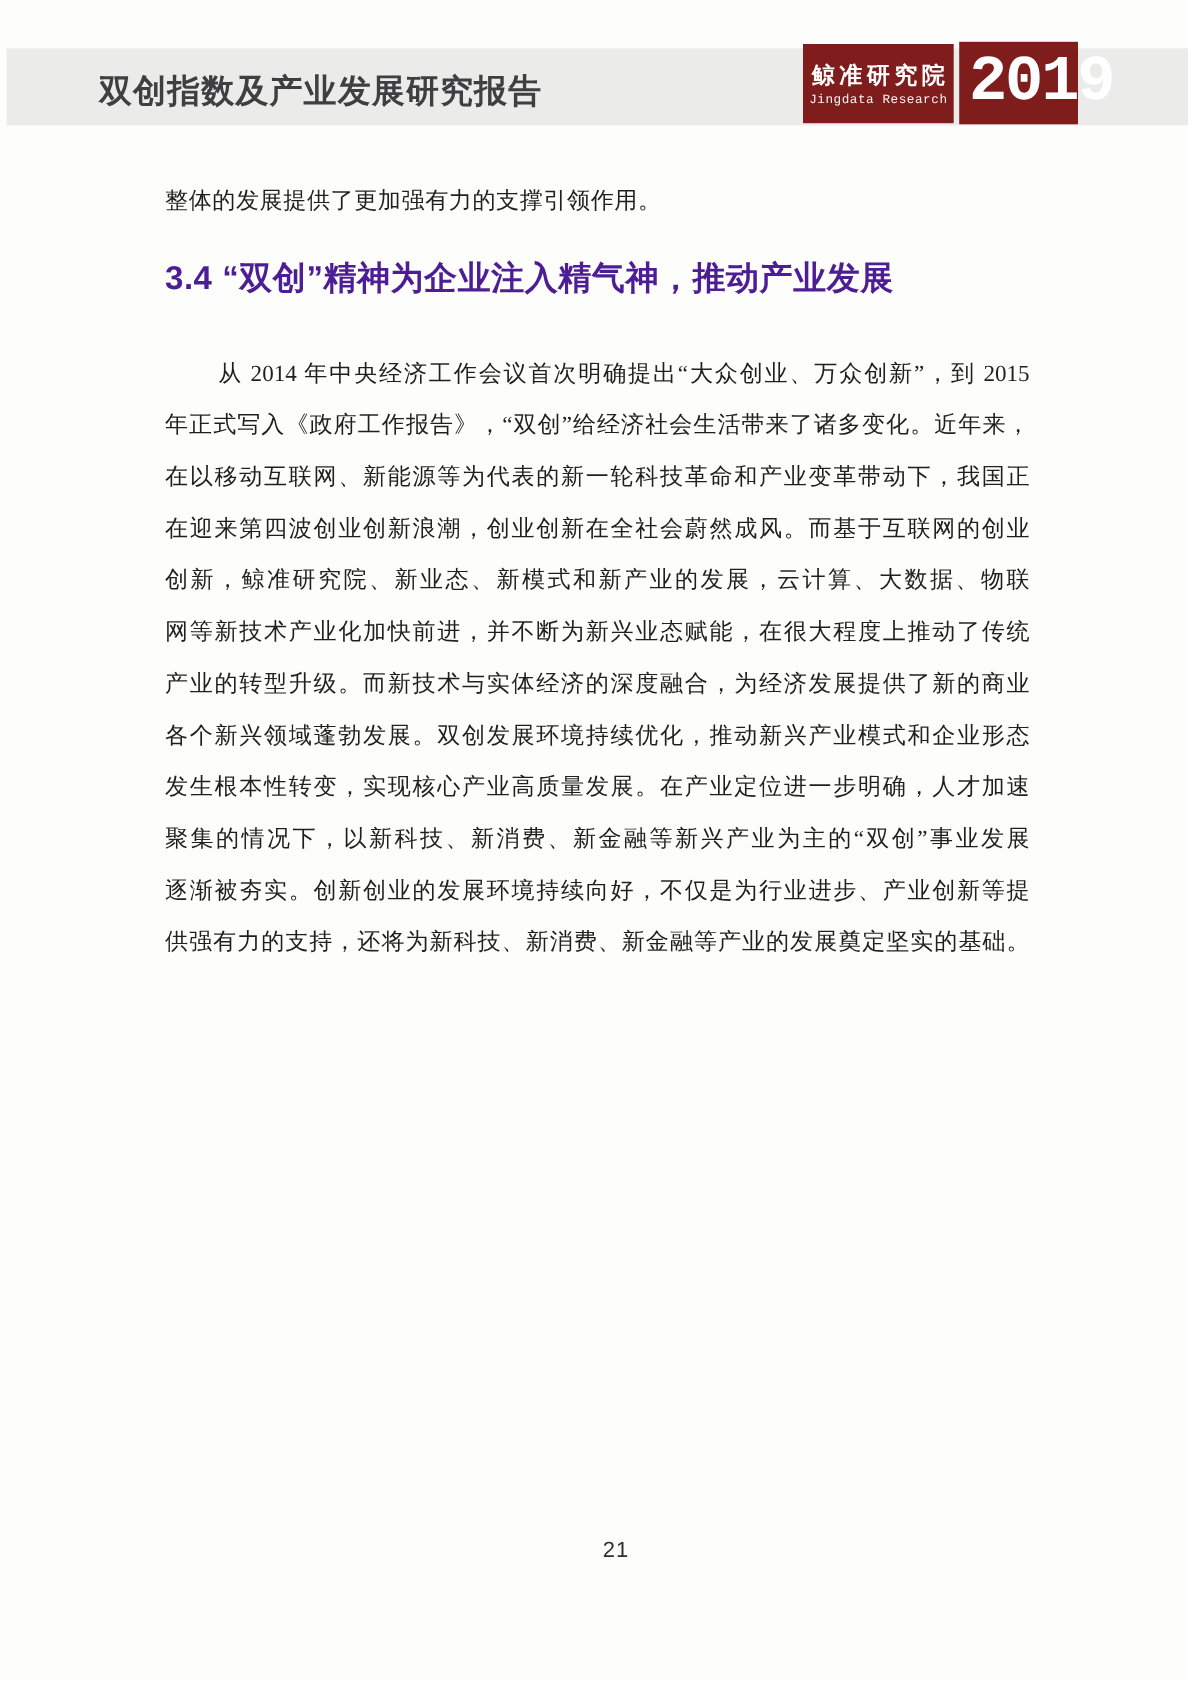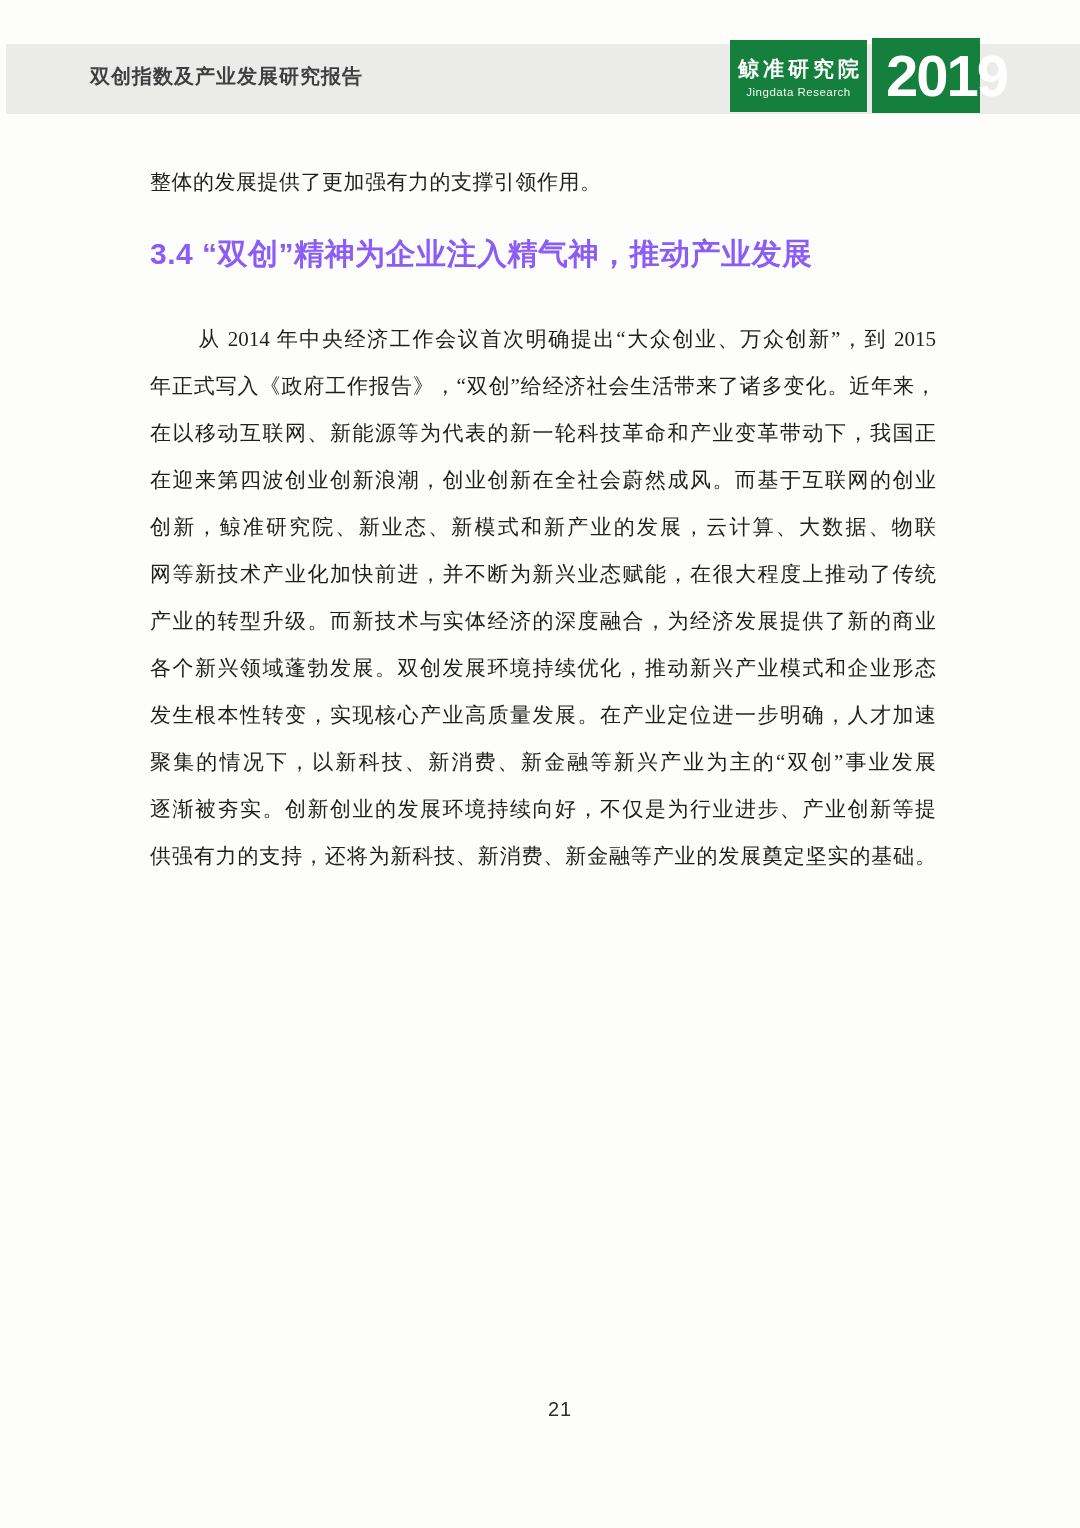--- a/index.html
+++ b/index.html
@@ -21,31 +21,31 @@
     left: 6px;
     right: 0;
     height: 70px;
     background: #ebebea;
   }
   .header-title {
     position: absolute;
     left: 90px;
     top: 63px;
     font-family: "Liberation Sans", sans-serif;
-    font-size: 20px;
+    font-size: 30px;
     font-weight: 600;
     letter-spacing: 1px;
     color: #3f3f41;
     white-space: nowrap;
   }
   .badge {
     position: absolute;
-    background: #15803d;
+    background: #7f1d1d;
     color: #ffffff;
-    font-family: Liberation Sans, sans-serif;
+    font-family: Liberation Mono, monospace;
     text-align: center;
   }
   .badge-brand {
     left: 730px;
     top: 40px;
     width: 137px;
     height: 72px;
     display: flex;
     flex-direction: column;
     justify-content: center;
@@ -92,21 +92,21 @@
     font-size: 21px;
     line-height: 47px;
     letter-spacing: 0.5px;
   }
   .section-heading {
     margin-top: 28px;
     font-family: "Liberation Sans", sans-serif;
     font-size: 30px;
     line-height: 40px;
     font-weight: 800;
-    color: #8b5cf6;
+    color: #4c1d95;
     letter-spacing: 0.5px;
     white-space: nowrap;
   }
   .paragraph {
     margin-top: 42px;
   }
   .para-line {
     font-size: 21px;
     line-height: 47px;
     height: 47px;

